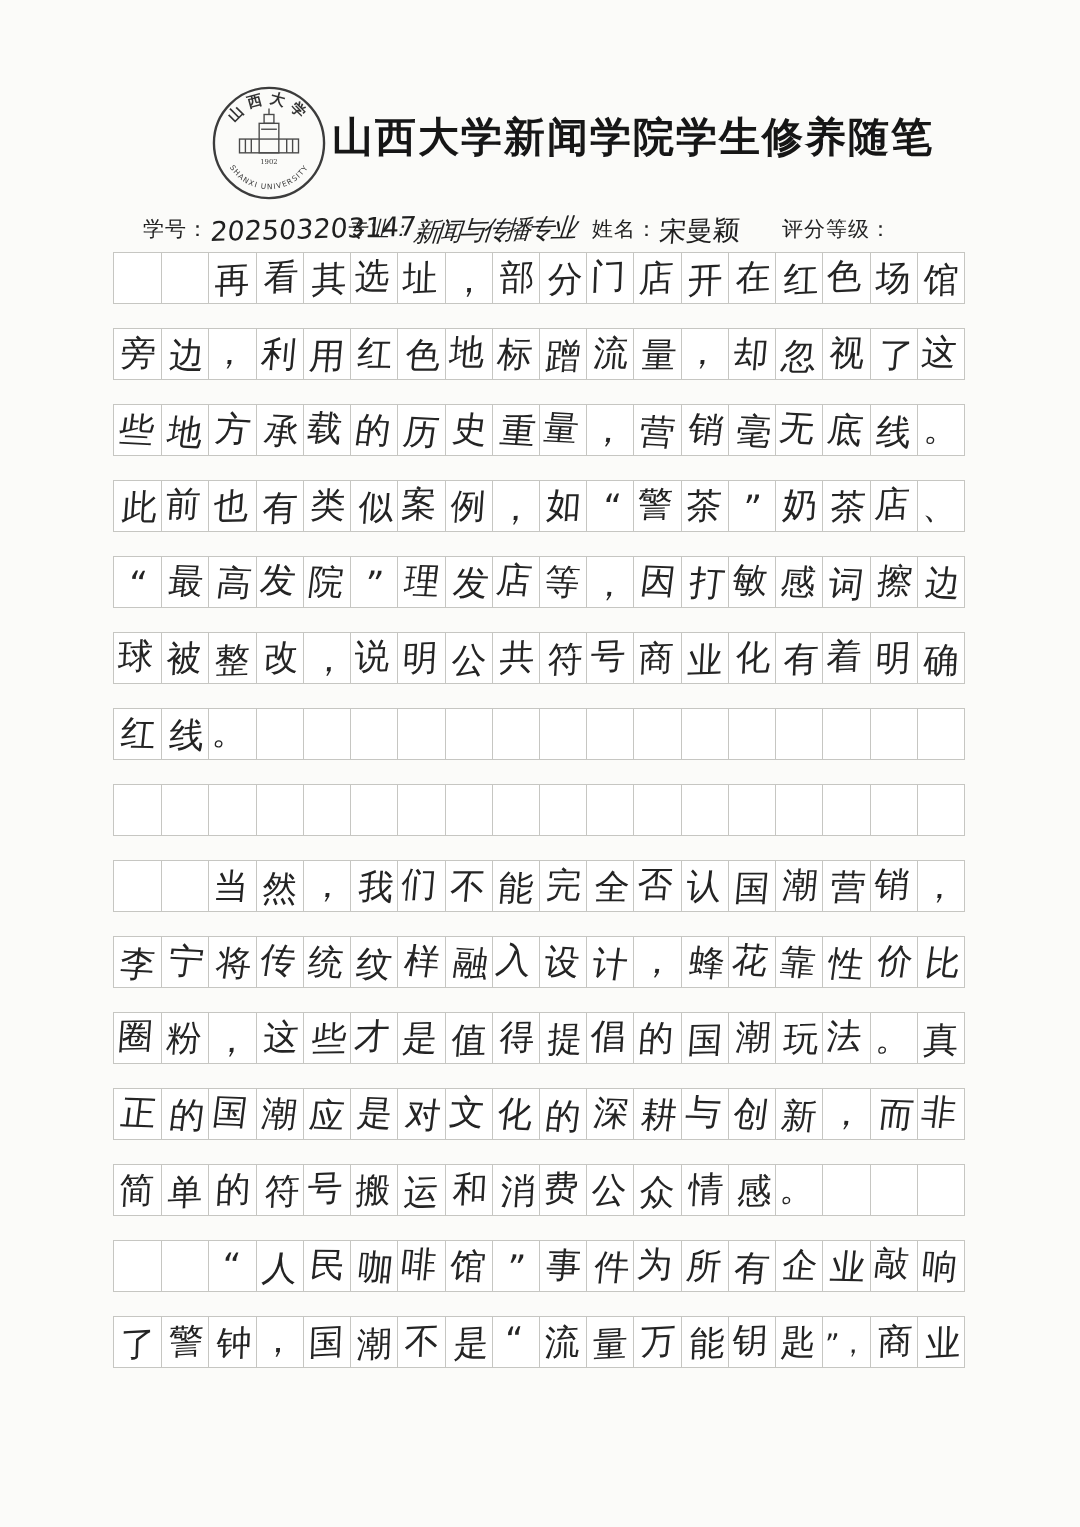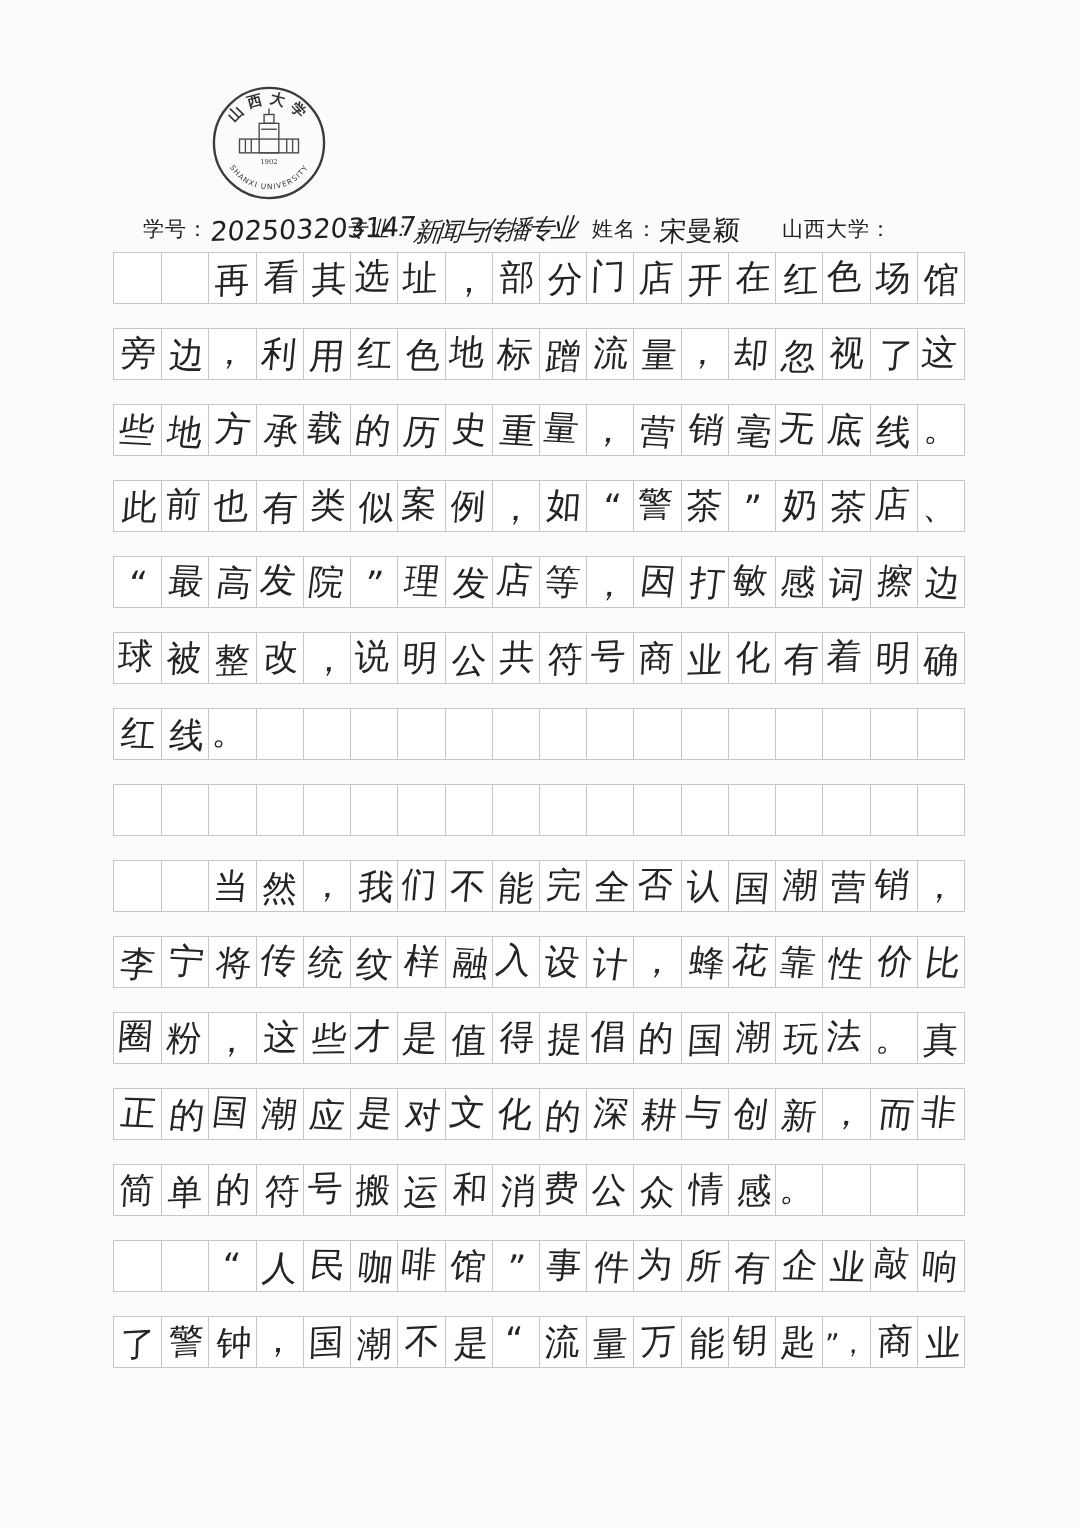--- a/index.html
+++ b/index.html
@@ -106,36 +106,37 @@
       <rect x="55" y="31" width="10" height="9"></rect>
       <line x1="60" y1="25" x2="60" y2="31"></line>
       <line x1="52" y1="46" x2="68" y2="46"></line>
     </g>
     <text x="60" y="81" font-size="7" text-anchor="middle" fill="#3d3d3d" font-family="DejaVu Serif,serif">1902</text>
     <text font-size="7.5" fill="#3a3a3a" letter-spacing="1.2" font-family="DejaVu Sans,sans-serif">
       <textPath href="#arcBottom" startOffset="50%" text-anchor="middle">SHANXI UNIVERSITY</textPath>
     </text>
   </svg>
 
+  <div class="title">山西大学新闻学院学生修养随笔</div>
 
   <div class="info-line">
     <div class="info-group g-studentid">
       <span class="info-label">学号：</span>
       <span class="hw info-value">202503203147.</span>
     </div>
     <div class="info-group g-major">
       <span class="info-label">专业：</span>
       <span class="hw info-value tight">新闻与传播专业</span>
     </div>
     <div class="info-group g-name">
       <span class="info-label">姓名：</span>
       <span class="hw info-value">宋曼颖</span>
     </div>
     <div class="info-group g-grade">
-      <span class="info-label">山西大学：</span>
+      <span class="info-label">评分等级：</span>
       <span class="hw info-value"></span>
     </div>
   </div>
 
   <div class="grid">
       <div class="grid-row">
         <div class="grid-cell"></div>
         <div class="grid-cell"></div>
         <div class="grid-cell">
           <span class="hw" style="transform: translate(0px, 2px) rotate(-3deg) skewX(-5deg);">再</span>

